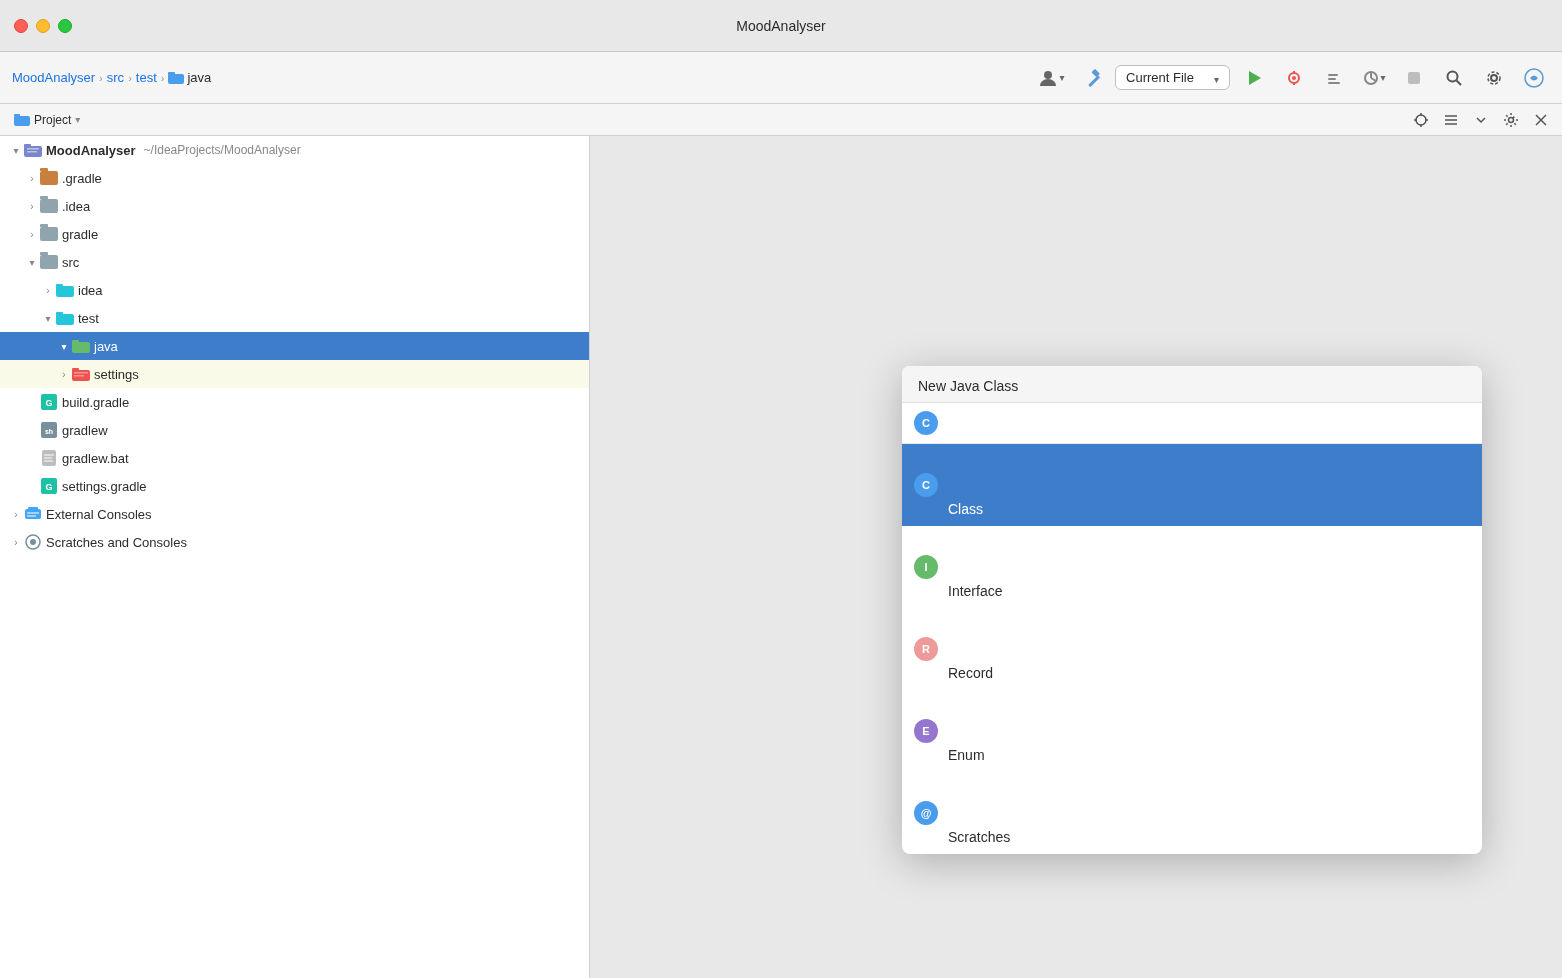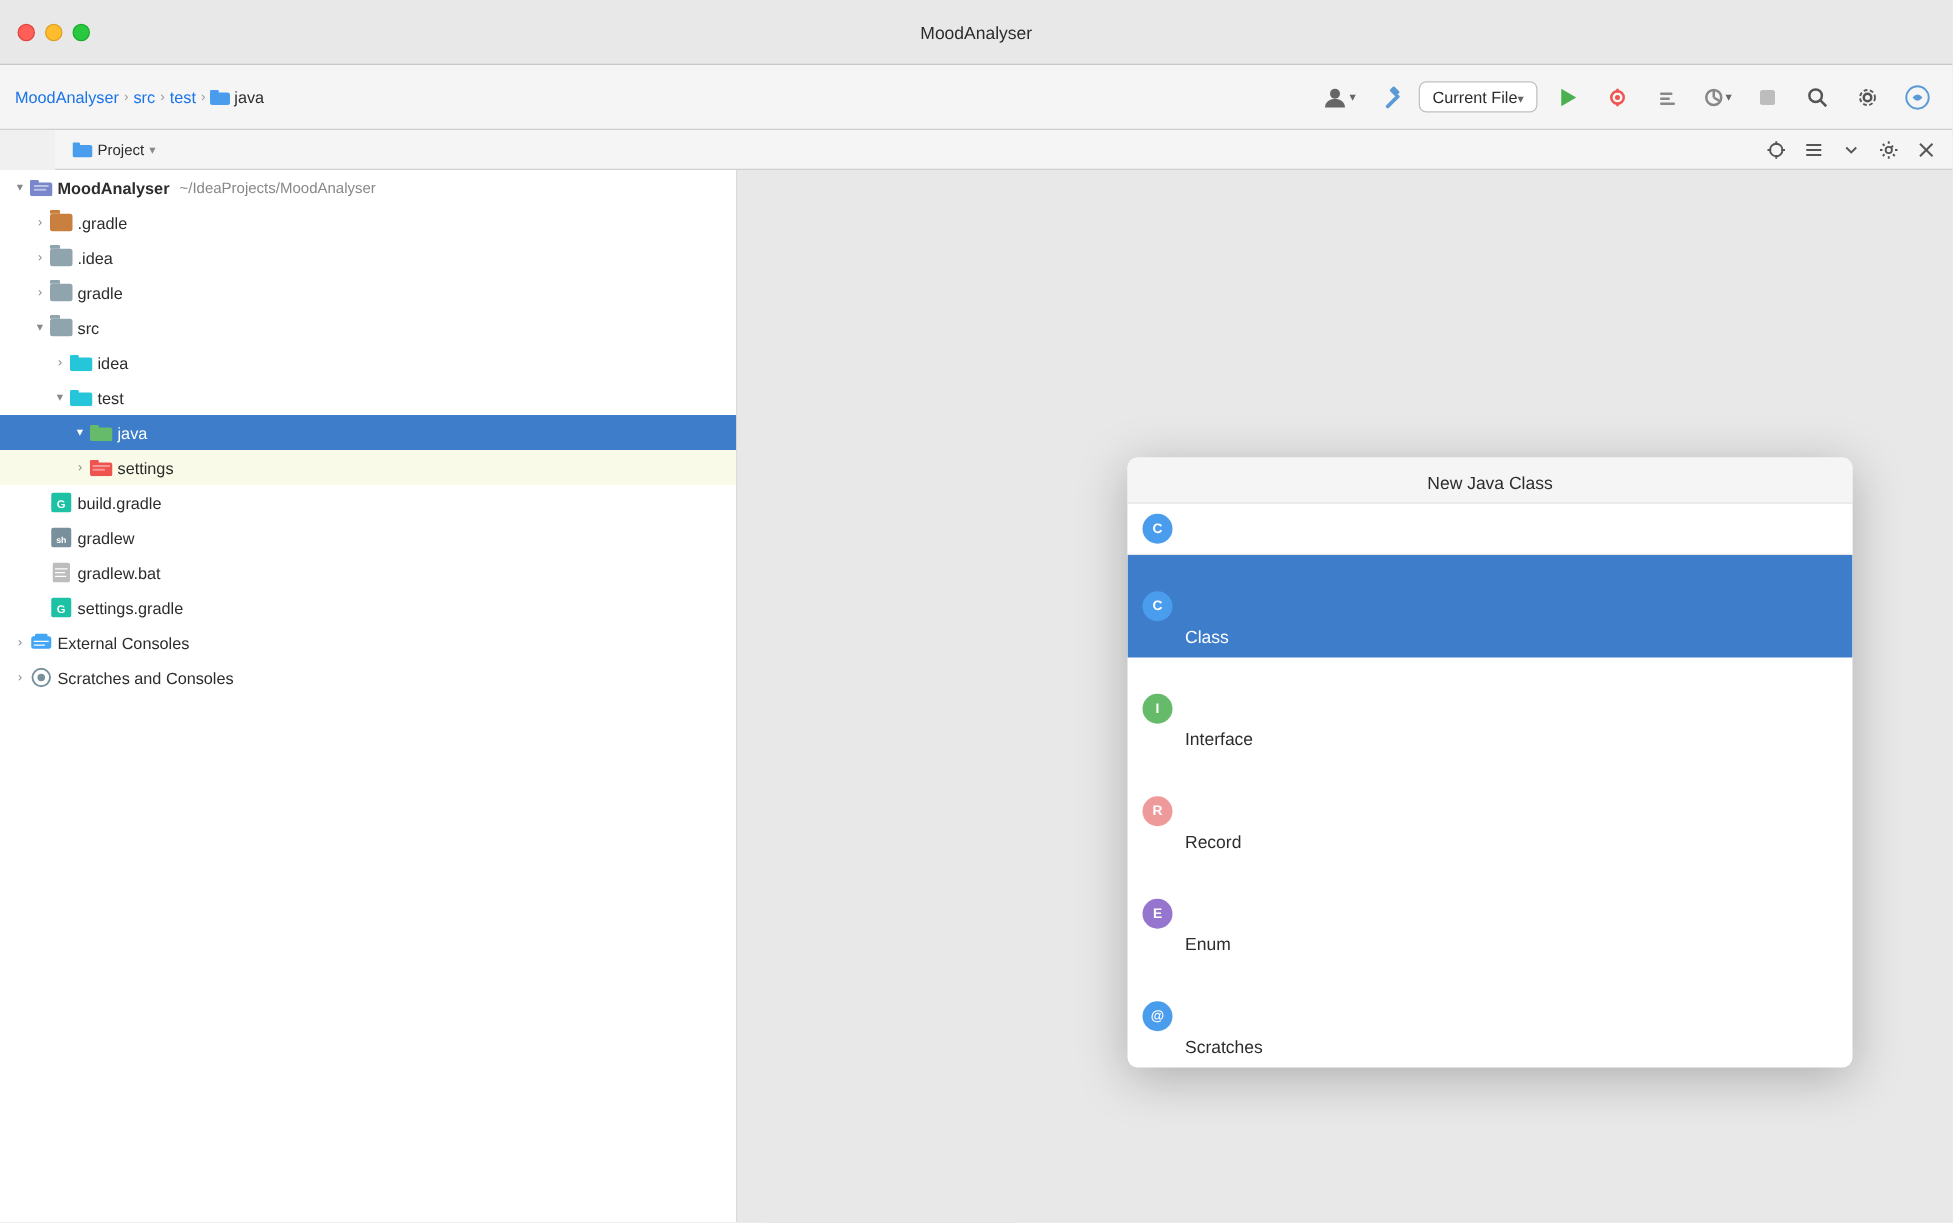--- a/index.html
+++ b/index.html
@@ -87,21 +87,21 @@
       width: 32px;
       height: 28px;
       border-radius: 4px;
       cursor: pointer;
       background: transparent;
       border: none;
     }
     .current-file-btn {
       display: flex;
       align-items: flex-end;
-      gap: 0;
+      gap: 20px;
       padding: 4px 10px;
       background: white;
       border: 1px solid #c0c0c0;
       border-radius: 6px;
       cursor: pointer;
       font-size: 13px;
       color: #2c2c2c;
     }
     .current-file-btn .chevron {
       font-size: 10px;
@@ -116,21 +116,20 @@
 
     
     .panel-toolbar {
       height: 32px;
       background: #f5f5f5;
       border-bottom: 1px solid #d0d0d0;
       display: flex;
       align-items: center;
       padding: 0 8px;
       gap: 4px;
-      margin-left: 44px;
     }
     .panel-dropdown {
       display: flex;
       align-items: center;
       gap: 4px;
       font-size: 12px;
       font-weight: 500;
       color: #2c2c2c;
       cursor: pointer;
       padding: 2px 6px;
@@ -243,21 +242,20 @@
       transform: translateX(-30%);
     }
     .dialog {
       width: 580px;
       background: white;
       border-radius: 8px;
       box-shadow: 0 8px 40px rgba(0,0,0,0.25);
       overflow: hidden;
     }
     .dialog-title {
-      text-align: center;
       font-size: 14px;
       font-weight: 500;
       color: #2c2c2c;
       padding: 12px 16px 8px;
       background: #f5f5f5;
       border-bottom: 1px solid #e0e0e0;
     }
     .dialog-input-row {
       display: flex;
       align-items: center;

